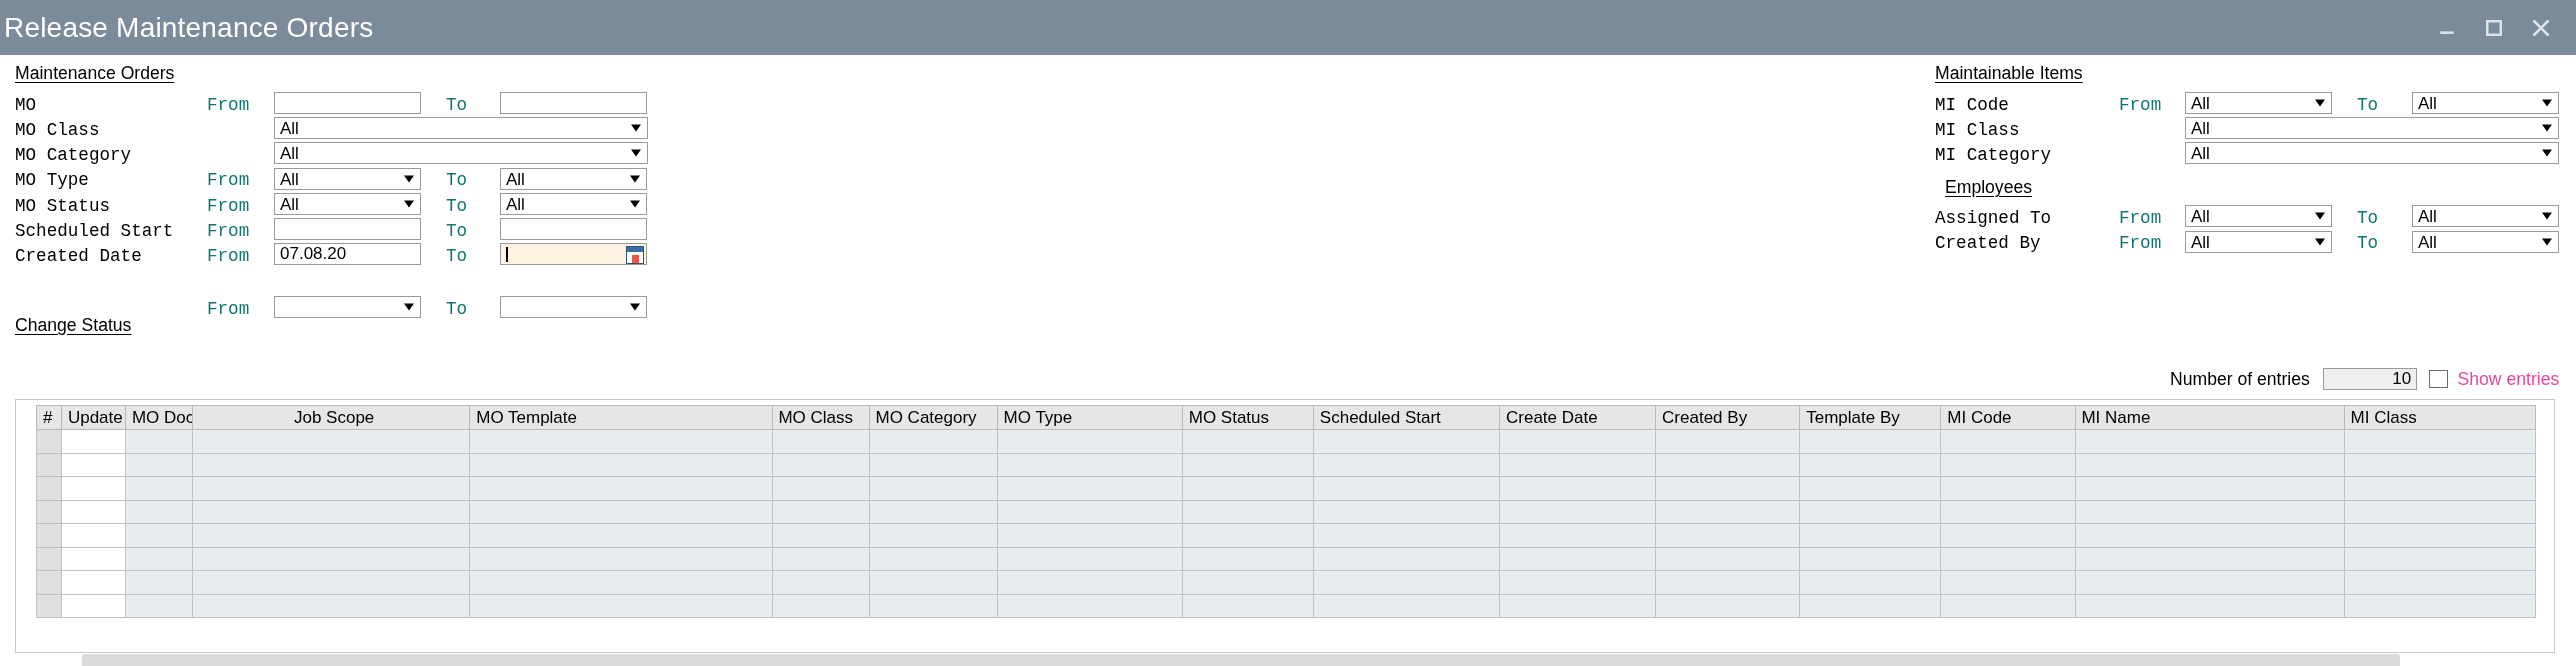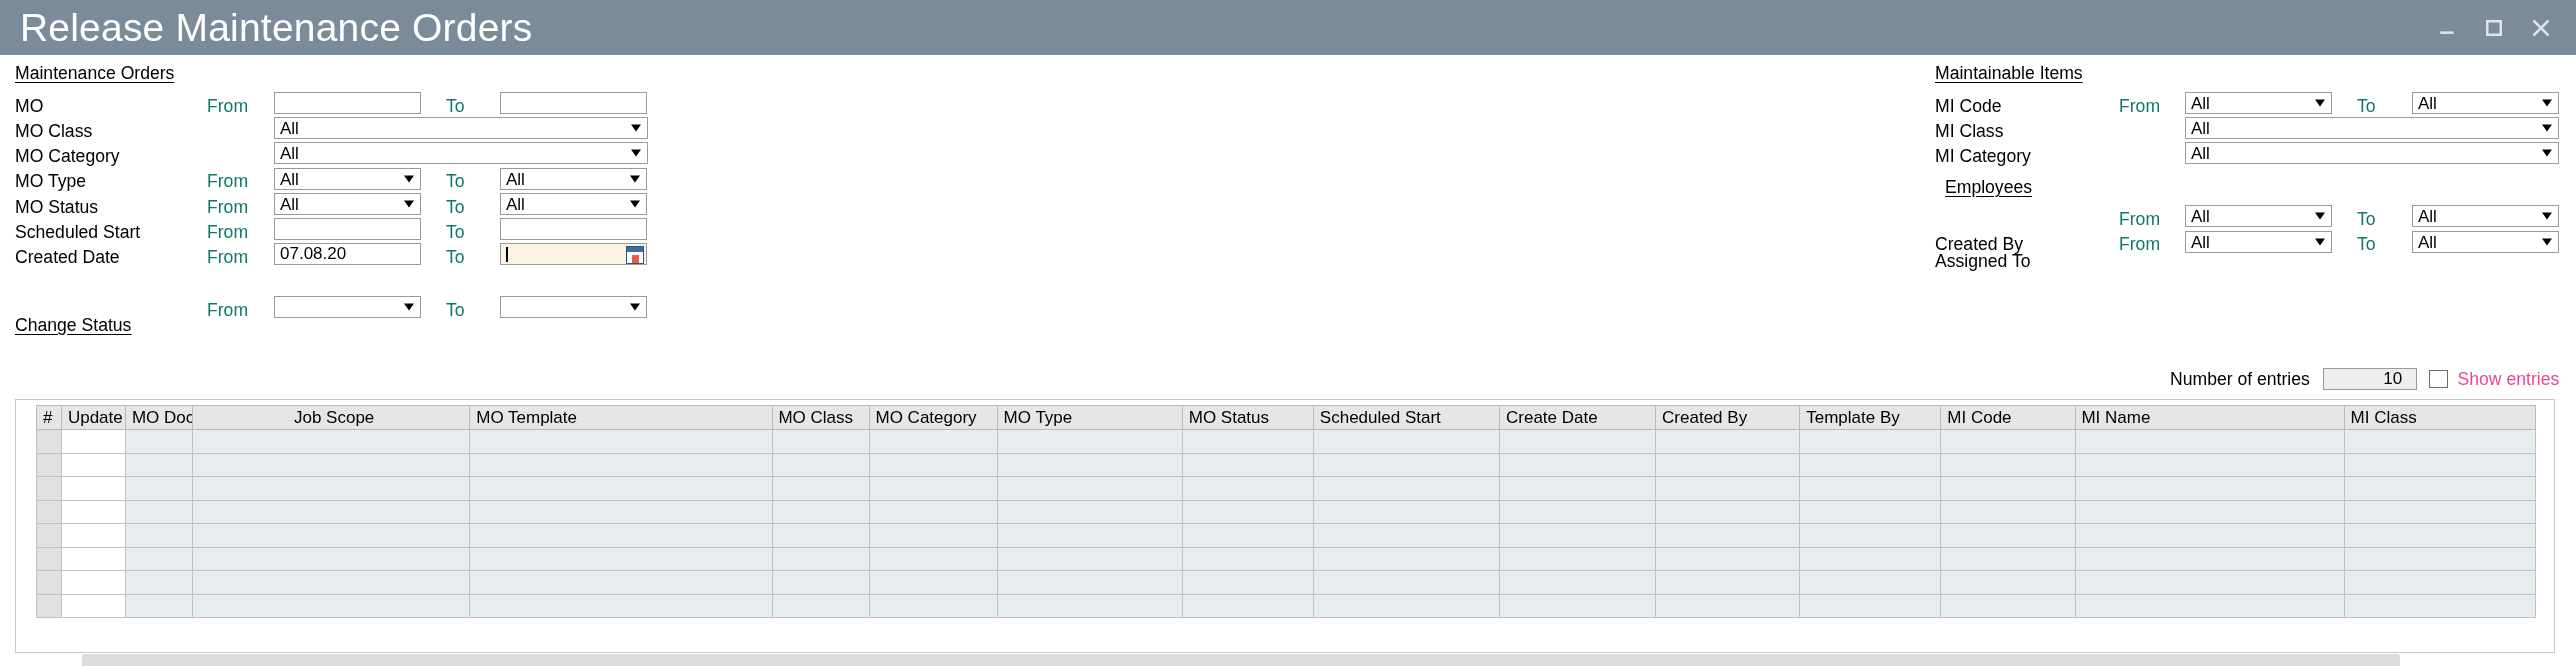--- a/index.html
+++ b/index.html
@@ -12,22 +12,22 @@
   }
   .window{position:absolute;inset:0;background:#ffffff;}
 
   
   .titlebar{
     position:absolute;left:0;top:0;width:2576px;height:55px;
     background:#7c8b99;
     display:flex;align-items:center;
   }
   .title-text{
-    color:#ffffff;font-size:39px;font-weight:400;
-    margin-left:20px;letter-spacing:0.2px;white-space:nowrap;
+    color:#ffffff;font-size:28px;font-weight:400;
+    margin-left:4px;letter-spacing:0.2px;white-space:nowrap;
   }
   .win-controls{
     position:absolute;right:11.8px;top:0;height:55px;
     display:flex;align-items:center;gap:0px;
   }
   .win-btn{
     width:47px;height:55px;display:flex;align-items:center;justify-content:center;
     cursor:default;
   }
   .win-btn svg{display:block;}
@@ -37,21 +37,21 @@
   .panel-left{position:absolute;left:15px;top:0px;width:697px;}
   .panel-right{position:absolute;left:1935px;top:0px;width:626px;}
 
   .section-head{
     font-size:17.6px;color:#000;
     text-decoration:underline;
     text-underline-offset:3.4px;
     white-space:nowrap;
   }
 
-  .frow{position:absolute;height:23.5px;display:flex;align-items:flex-end;}
+  .frow{position:absolute;height:23.5px;display:flex;align-items:center;font-family:Liberation Mono, monospace;}
   .flabel{font-size:17.6px;color:#000;white-space:nowrap;}
   .fromlabel,.tolabel{font-size:17.6px;color:#0f766e;white-space:nowrap;}
 
   
   .tin{
     box-sizing:border-box;height:22px;
     border:0.8px solid #9a9a9a;background:#ffffff;
     font-family:"Liberation Sans", sans-serif;font-size:17px;color:#000;
     padding:0 4.2px;outline:none;
   }
@@ -86,21 +86,21 @@
     border-top:7.6px solid #000;
   }
 
   
   .noe-wrap{position:absolute;left:2170px;top:313px;display:flex;align-items:center;}
   .noe-label{font-size:17.6px;color:#000;white-space:nowrap;}
   .noe-box{
     box-sizing:border-box;width:94px;height:22px;margin-left:13.4px;
     border:0.8px solid #9a9a9a;background:#eceef0;
     display:flex;align-items:center;justify-content:flex-end;
-    padding-right:14px;font-size:17px;color:#000;
+    padding-right:5px;font-size:17px;color:#000;
   }
   .noe-check{
     box-sizing:border-box;width:18.5px;height:18.5px;margin-left:11.8px;
     border:1.7px solid #6b6b6b;background:#fff;
   }
   .noe-show{font-size:17.6px;color:#ec4899;margin-left:10px;white-space:nowrap;}
 
   
   .gridframe{
     position:absolute;left:15px;top:344px;width:2540px;height:254px;
@@ -308,21 +308,21 @@
       <div class="frow" style="left:0;top:88px;">
         <span class="flabel">MI Category</span>
       </div>
       <div class="dd" style="position:absolute;left:250px;top:87px;width:374px;">
         <span class="val">All</span>
         <span class="arrow"></span>
       </div>
 
       <div class="section-head" style="position:absolute;left:10px;top:122px;">Employees</div>
 
-      <div class="frow" style="left:0;top:151px;margin-top:42px;">
+      <div class="frow" style="left:0;top:151px;">
         <span class="flabel">Assigned To</span>
       </div>
       <div class="frow" style="left:184px;top:151px;">
         <span class="fromlabel">From</span>
       </div>
       <div class="dd" style="position:absolute;left:250px;top:150px;width:147px;">
         <span class="val">All</span>
         <span class="arrow"></span>
       </div>
       <div class="frow" style="left:422px;top:151px;">

